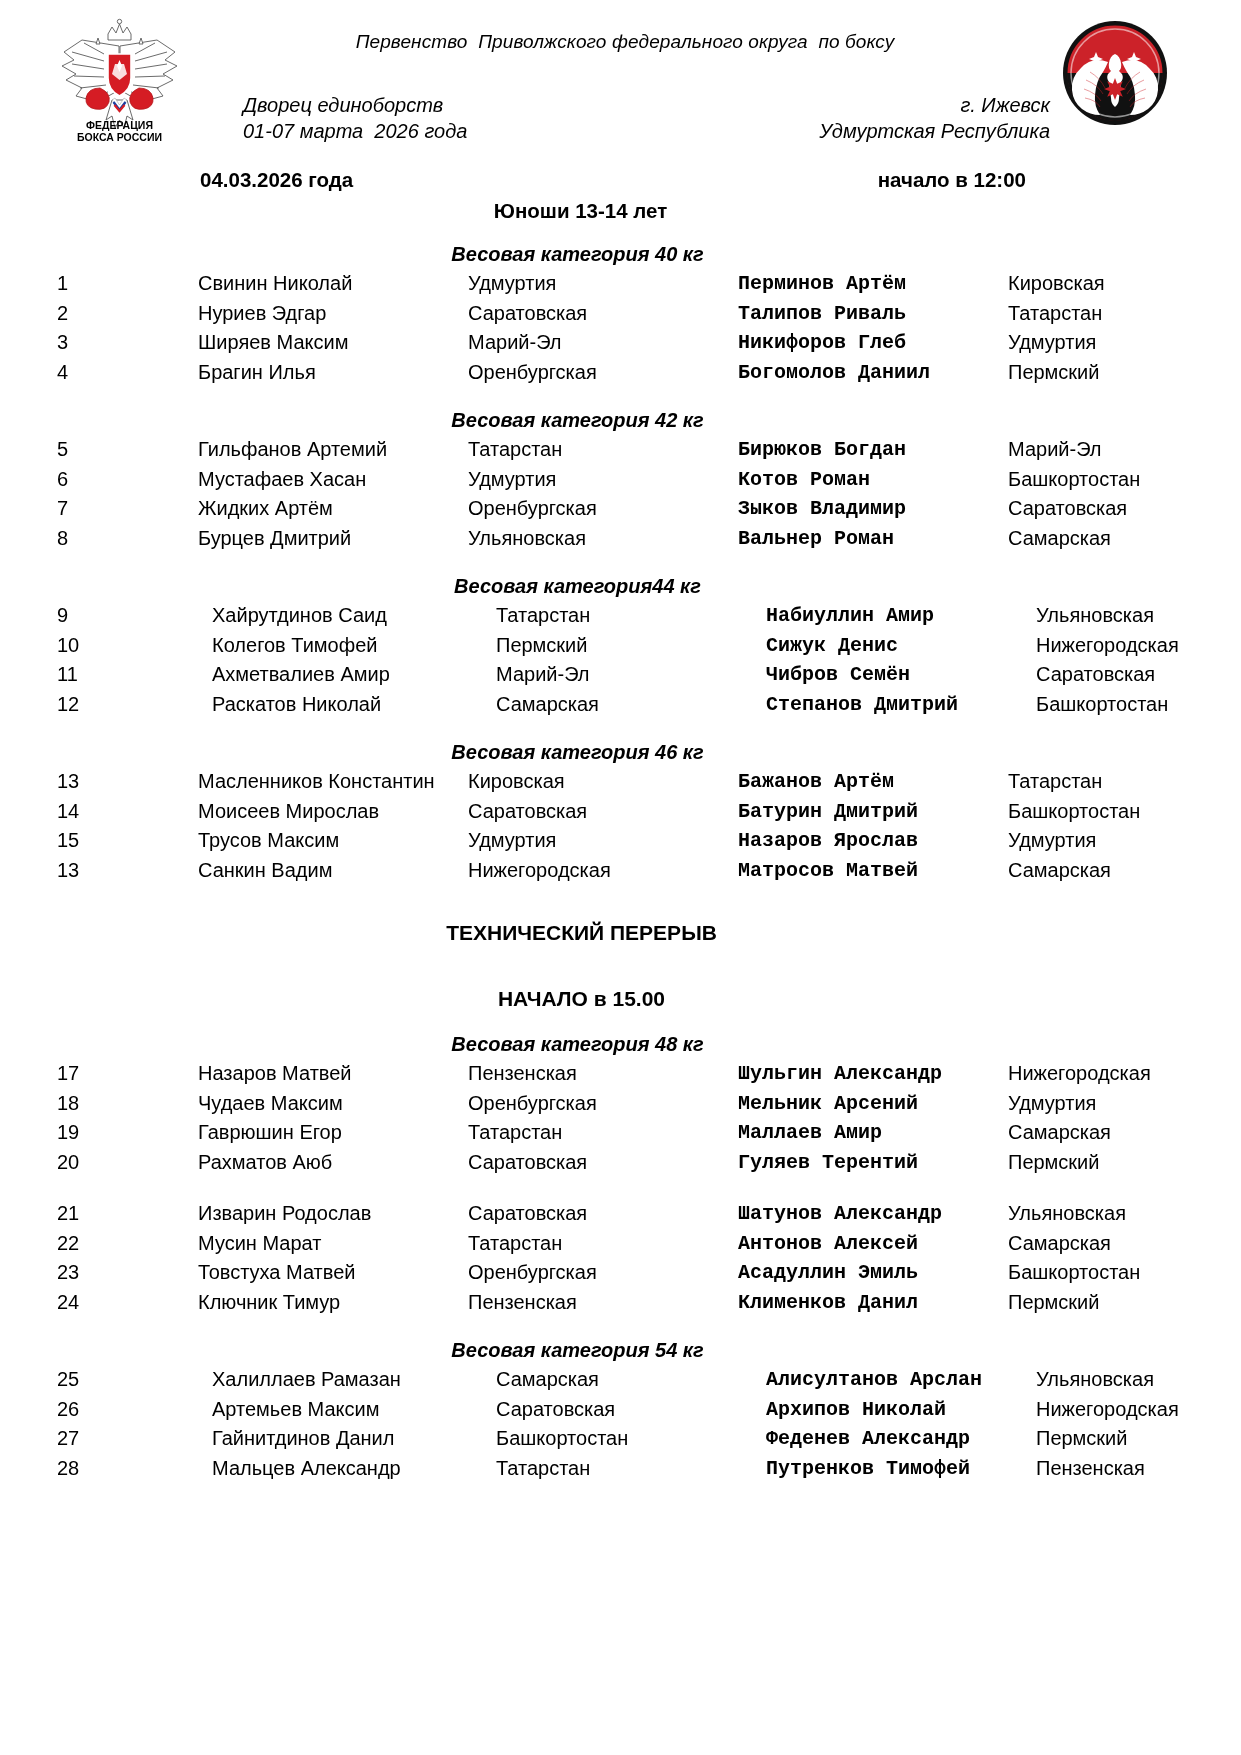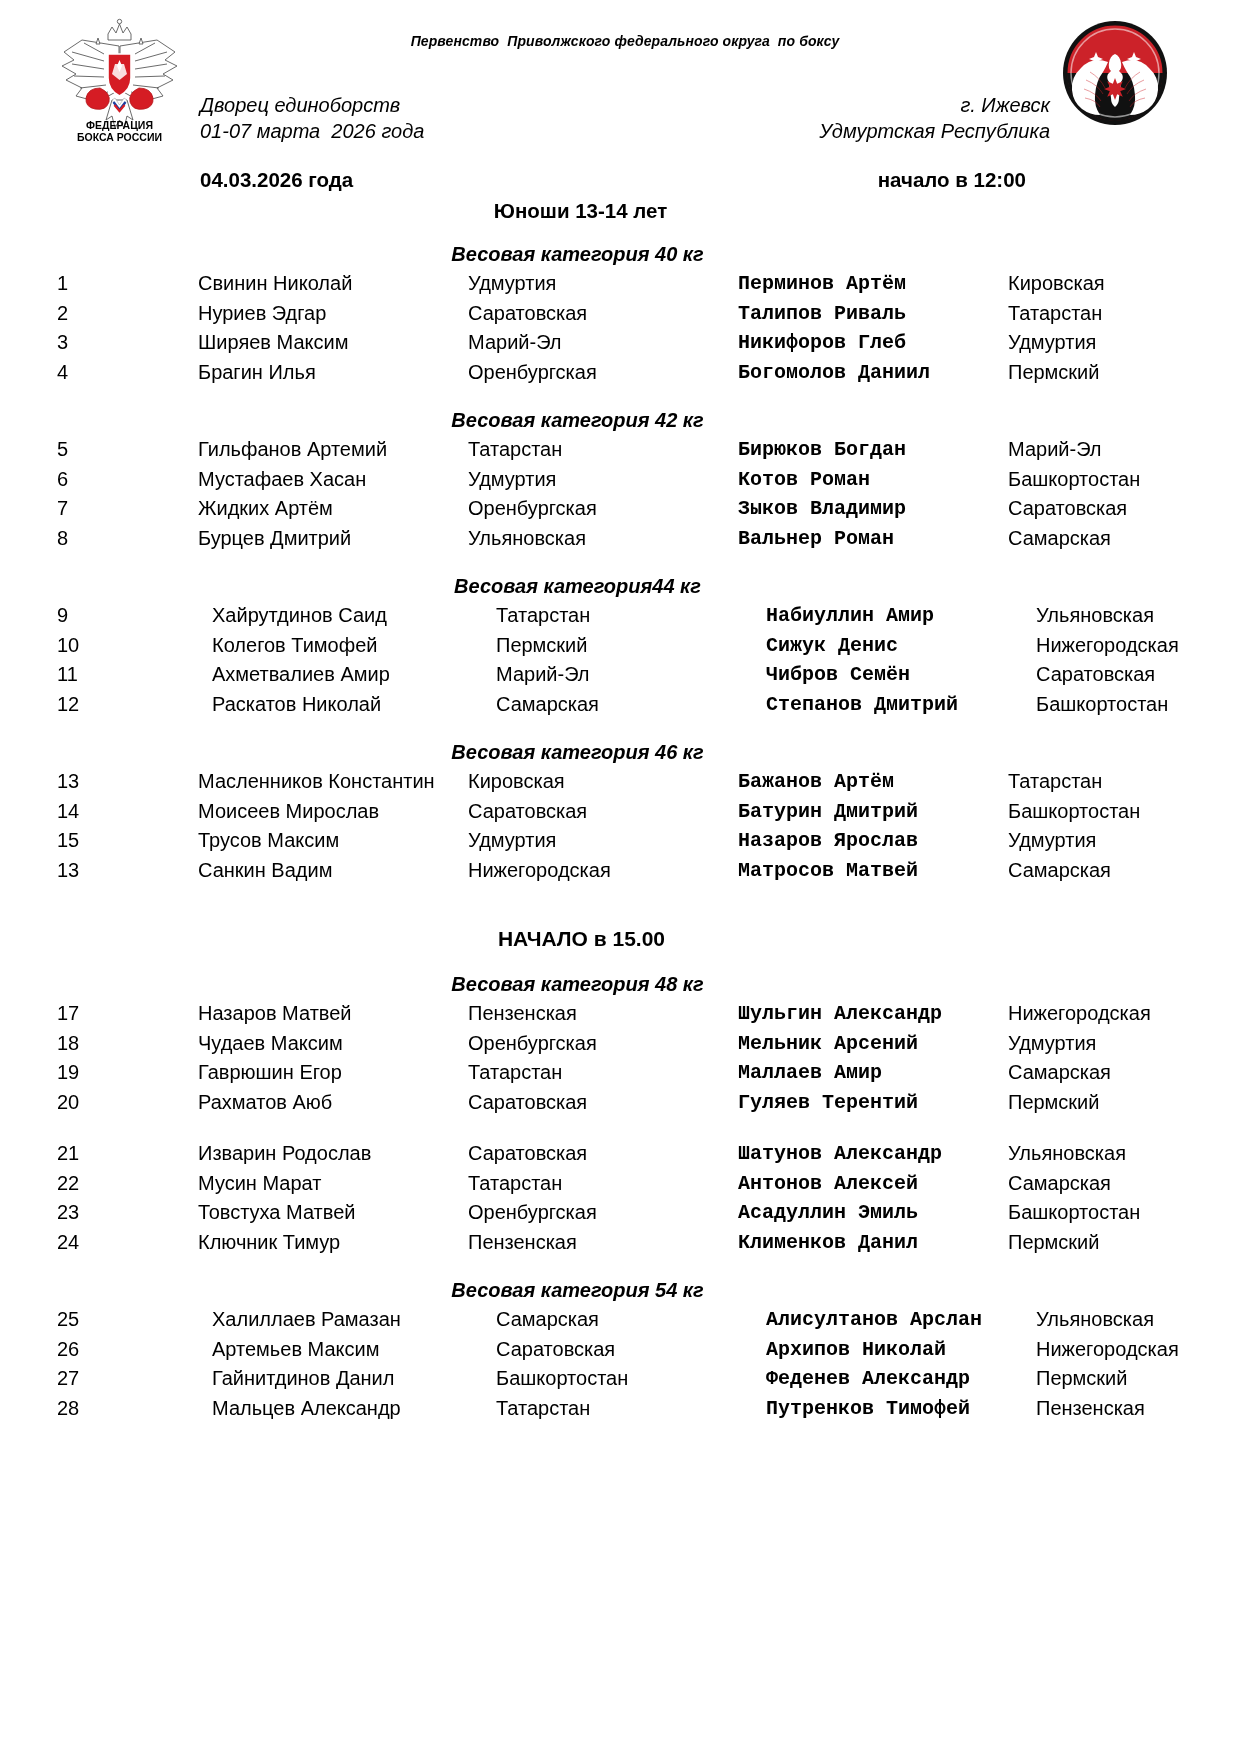--- a/index.html
+++ b/index.html
@@ -44,40 +44,41 @@
     height: 110px;
   }
   .title-block {
     position: absolute;
     left: 200px;
     top: 28px;
     width: 850px;
     text-align: center;
   }
   .title-line {
-    font-weight: bold;
+    font-weight: normal;
     font-style: italic;
-    font-size: 14px;
+    font-size: 19px;
     line-height: 27px;
     letter-spacing: 0.1px;
     white-space: pre;
   }
   .venue-block {
     position: absolute;
     left: 200px;
     top: 92px;
     width: 850px;
   }
   .venue-row {
     display: flex;
     justify-content: space-between;
     font-style: italic;
     font-size: 20px;
     line-height: 26px;
     white-space: pre;
+    margin-left: 43px;
   }
   .venue-left { text-align: left; }
   .venue-right { text-align: right; }
 
   
   .datetime-row {
     position: relative;
     margin-top: 6px;
     display: flex;
     justify-content: space-between;
@@ -382,20 +383,21 @@
             <tr>
               <td class="col-num">13</td>
               <td class="col-red">Санкин Вадим</td>
               <td class="col-reg1">Нижегородская</td>
               <td class="col-blue">Матросов Матвей</td>
               <td class="col-reg2">Самарская</td>
             </tr>
           </tbody>
         </table>
       </div>
+      <div class="banner break-title">ТЕХНИЧЕСКИЙ ПЕРЕРЫВ</div>
       <div class="banner start-time">НАЧАЛО в 15.00</div>
       <div class="section">
         <div class="cat-title">Весовая категория 48 кг</div>
         <table class="bouts">
           <tbody>
             <tr>
               <td class="col-num">17</td>
               <td class="col-red">Назаров Матвей</td>
               <td class="col-reg1">Пензенская</td>
               <td class="col-blue">Шульгин Александр</td>

